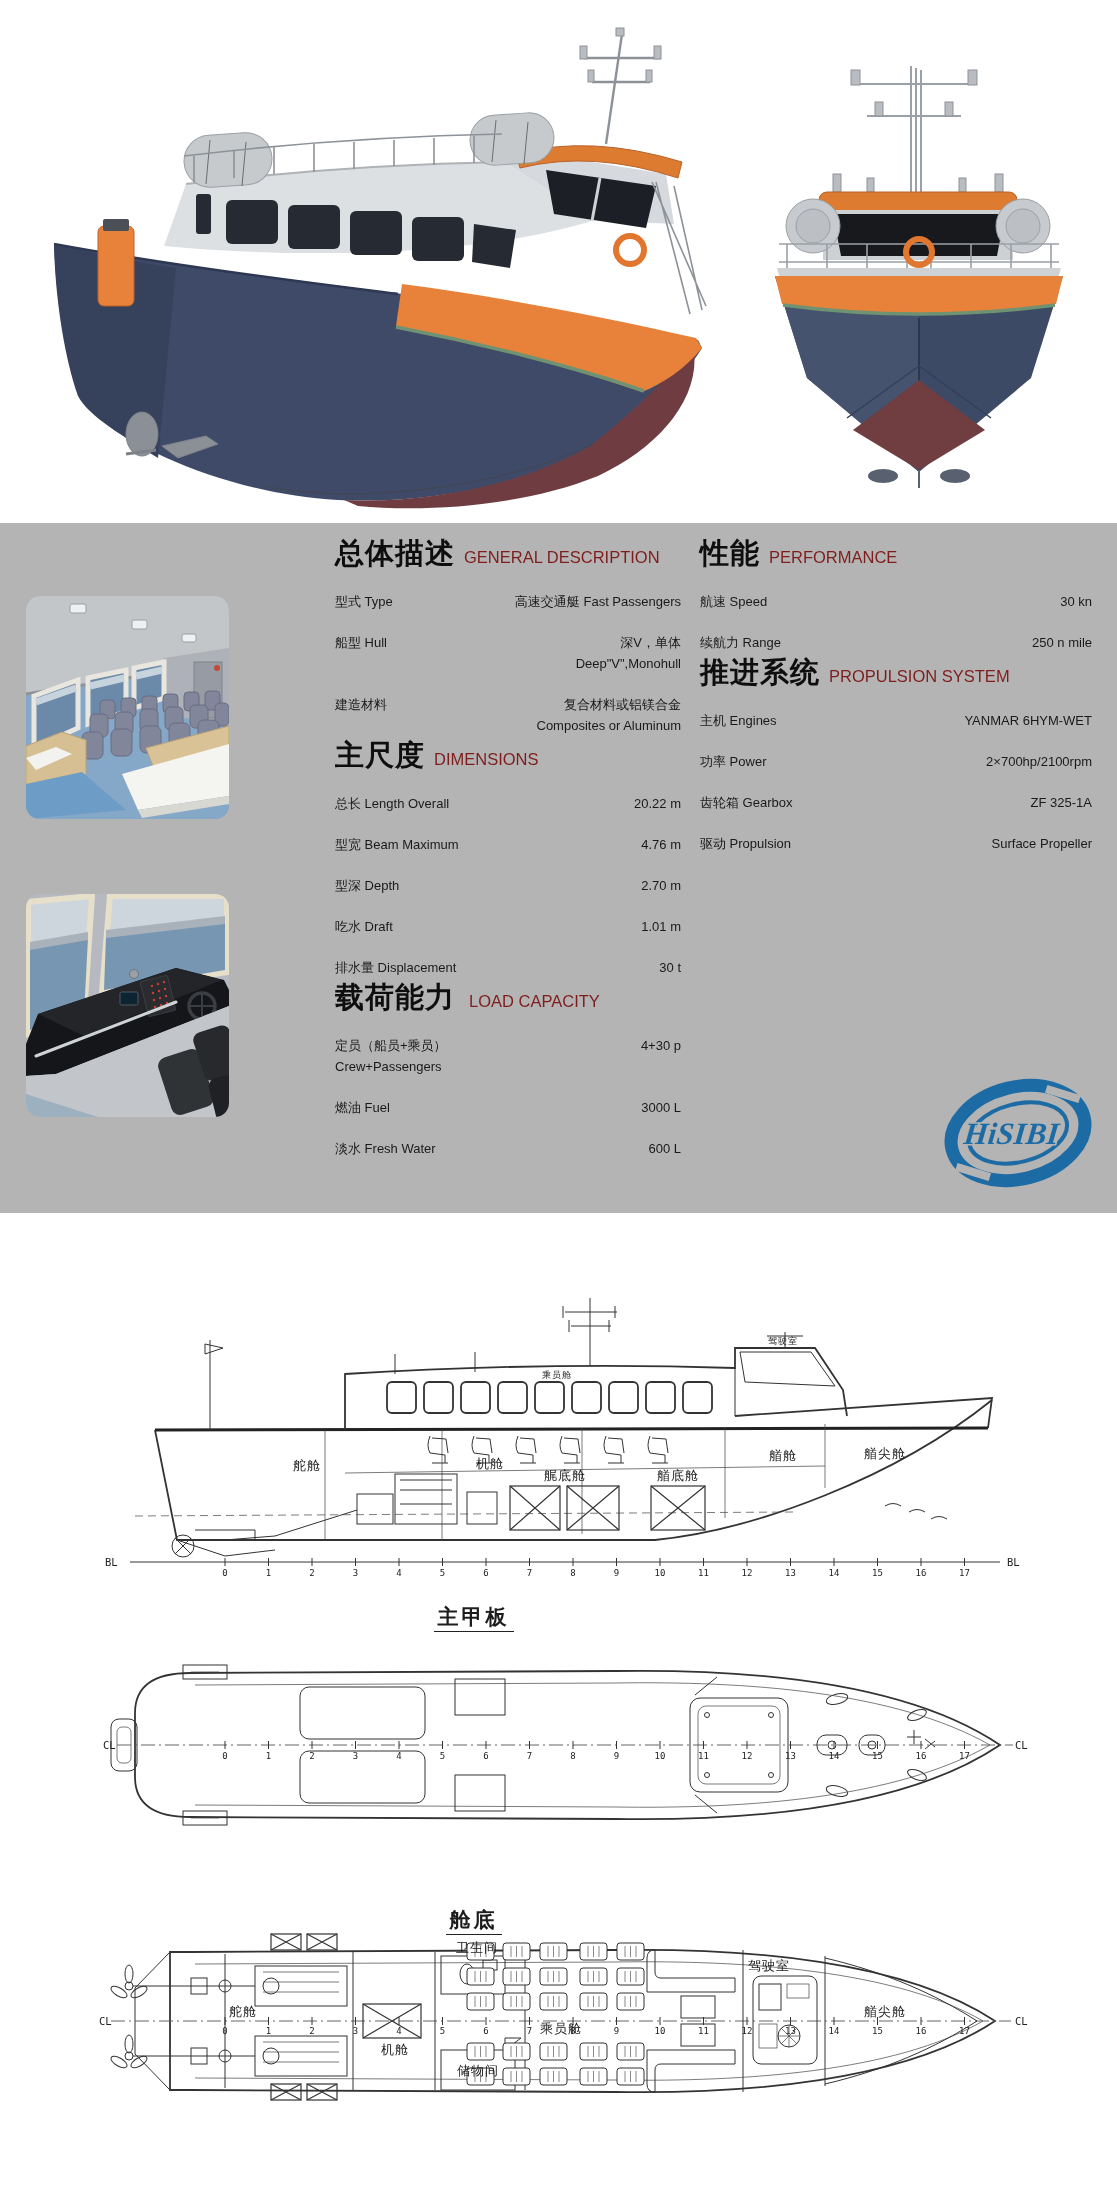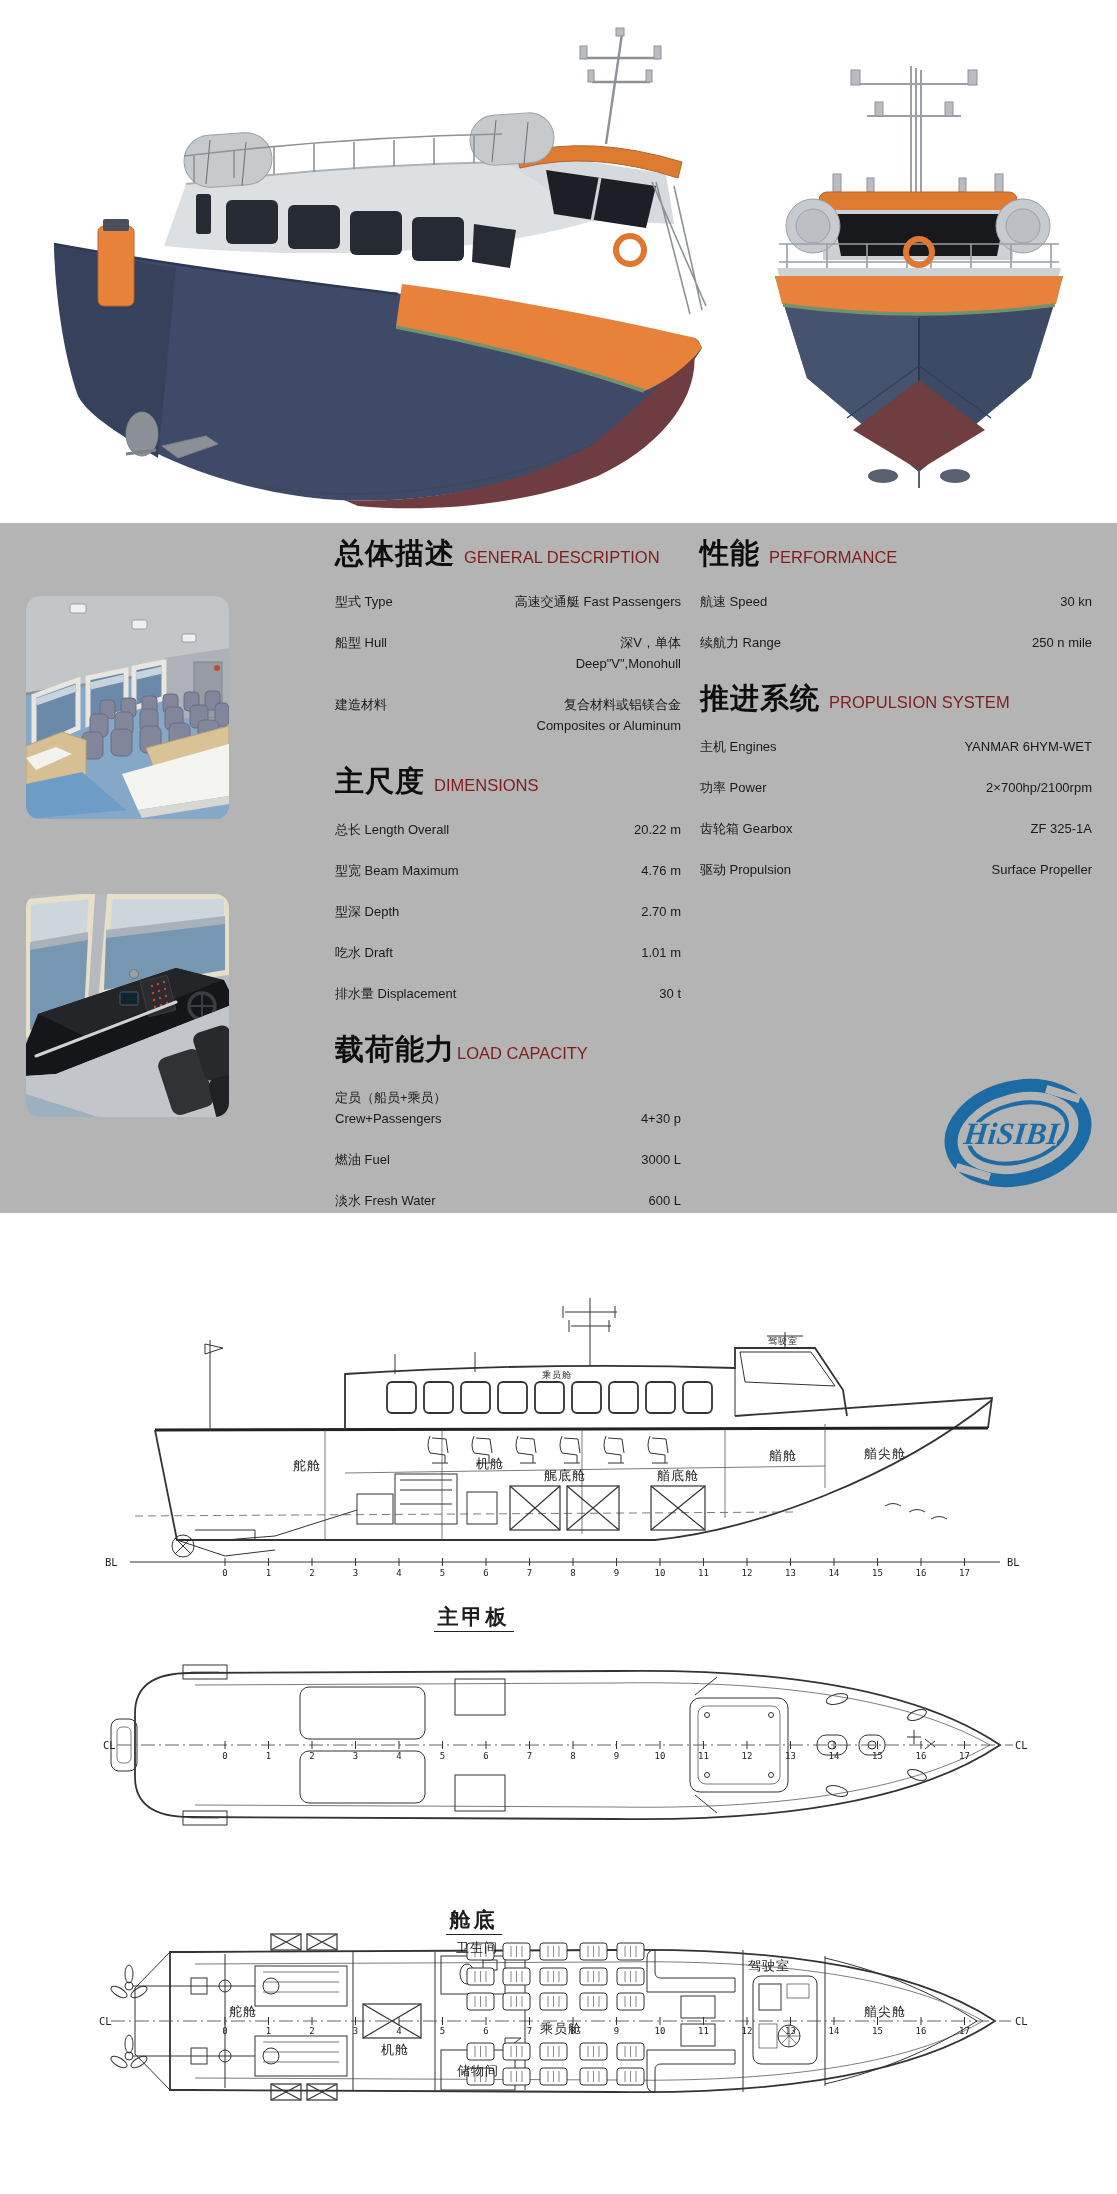--- a/index.html
+++ b/index.html
@@ -13,30 +13,30 @@
   #photo1{top:73px;} #photo2{top:371px;}
   .photo svg{display:block;}
 
   .col{position:absolute;top:11px;}
   #col-mid{left:335px;width:346px;}
   #col-right{left:700px;width:392px;}
 
   .sec-head{display:flex;align-items:baseline;gap:9px;white-space:nowrap;}
   .sec-head .zh{font-size:29px;font-weight:700;letter-spacing:1px;color:#0e0e0e;}
   .sec-head .en{font-size:16.5px;color:#7f1d1d;}
-  .sec-head.tight{gap:2px;}
+  .sec-head.tight{gap:14px;}
 
   .row{display:flex;justify-content:space-between;align-items:flex-start;
        font-size:13px;line-height:21px;color:#1a1a1a;margin-top:20px;white-space:nowrap;}
   .row .val{text-align:right;}
   .stack{display:flex;flex-direction:column;}
   .stack.right{}
-  .row.bottom-align{align-items:flex-end;}
-
-  .mt-sec{margin-top:26px;}
+  .row.bottom-align{}
+
+  .mt-sec{}
   .mt-first{margin-top:17px;}
 
   
   #logo{position:absolute;left:940px;top:548px;width:156px;height:124px;}
 
   
   .dwg{position:absolute;left:95px;width:940px;}
   #dwg-profile{top:1278px;height:302px;}
   #dwg-deck{top:1643px;height:232px;}
   #dwg-bilge{top:1928px;height:228px;}

